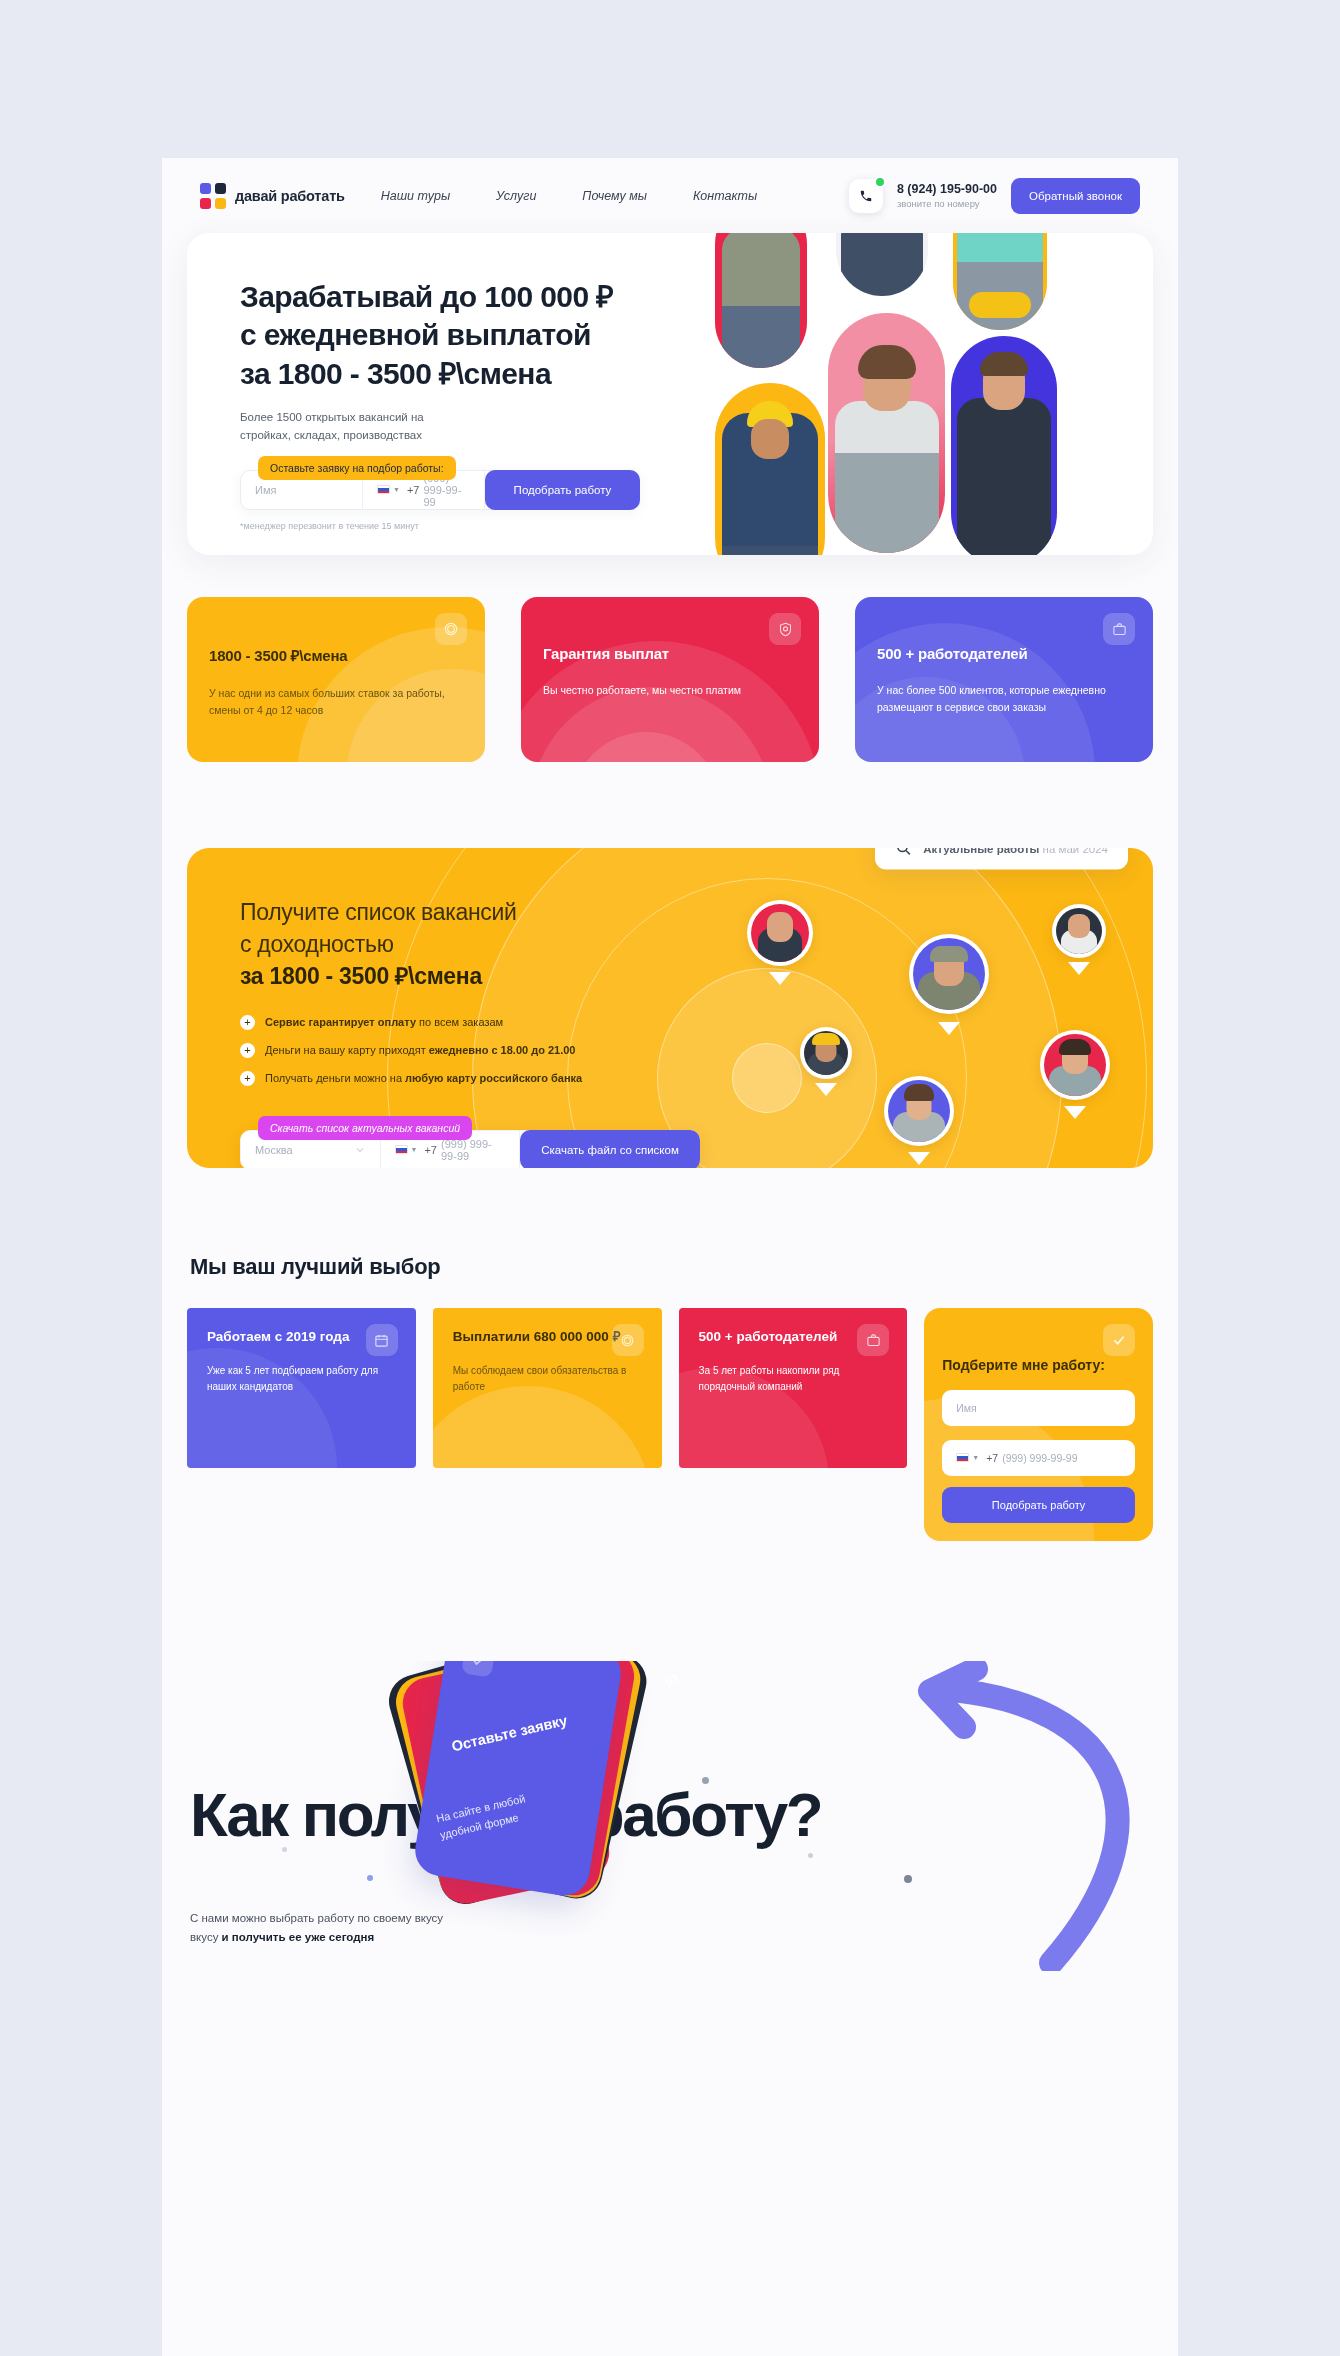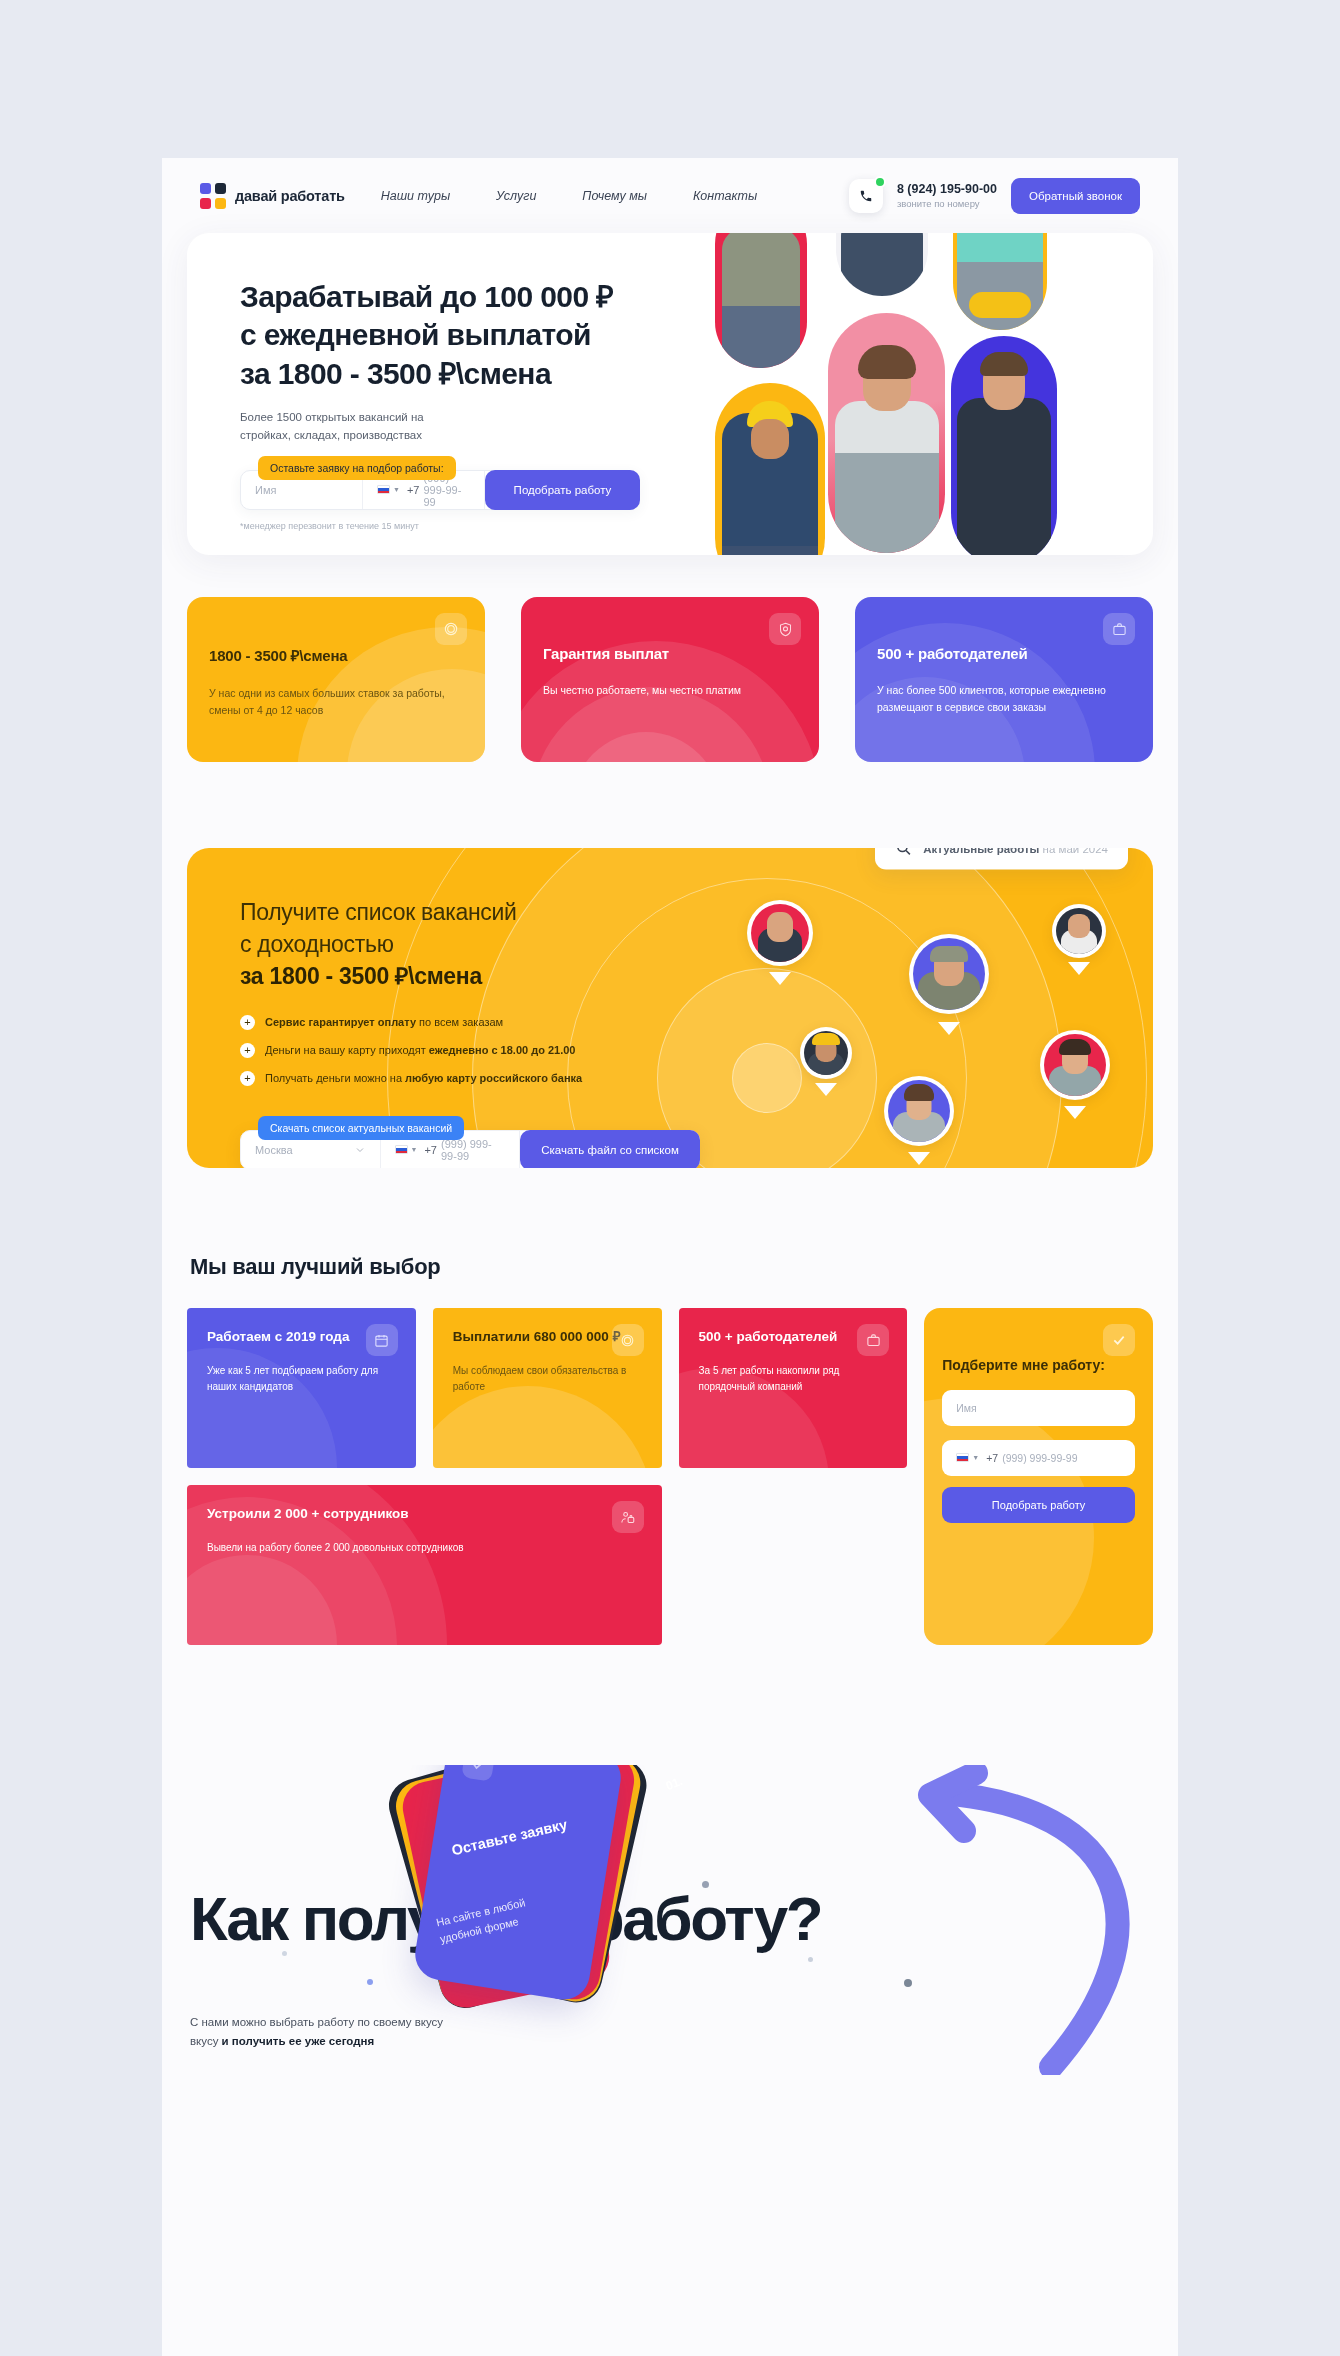--- a/index.html
+++ b/index.html
@@ -170,21 +170,21 @@
   .ysec-inner h2 .b { font-weight: 700; color: #2d2404; }
   .bullets { margin-top: 22px; }
   .bullets li { list-style: none; display: flex; align-items: center; gap: 10px; margin-bottom: 13px; }
   .bul-dot {
     flex: none; width: 15px; height: 15px; border-radius: 50%;
     background: #fff; color: #fcb712; font-size: 10px; line-height: 15px; text-align: center;
   }
   .bullets span { font-size: 11px; color: #413306; }
   .bullets b { font-weight: 700; }
   .ysec-form { position: relative; margin-top: 26px; width: 460px; }
-  .ysec-form .form-label { background: #3b82f6; color: #fff; }
+  .ysec-form .form-label { background: #d946ef; color: #fff; font-style: italic; }
   .ysec-form .form-row { box-shadow: 0 4px 16px rgba(120,80,0,0.12); border-color: #f0f1f5; margin-top: 44px; }
   .ysec-form .btn-primary { width: 180px; }
 
   .search-pill {
     position: absolute; right: 25px; top: 0; transform: translateY(-50%);
     background: #fff; border-radius: 11px; padding: 13px 20px;
     display: flex; align-items: center; gap: 11px;
     box-shadow: 0 6px 22px rgba(60,70,100,0.11); z-index: 20;
   }
   .search-pill .t { font-size: 11.5px; color: #b1b7c2; white-space: nowrap; }
@@ -595,35 +595,20 @@
       </div>
       <div class="sf-input">
         <span class="flag"></span>
         <span class="caret">▼</span>
         <span class="ph-pref">+7</span>
         <span>(999) 999-99-99</span>
       </div>
       <button class="sf-btn">Подобрать работу</button>
     </div>
 
-    <div class="bcard b-red" style="grid-column: span 2;">
-      <div class="arc" style="position:absolute;width:400px;height:400px;left:-140px;top:-40px;background:rgba(255,255,255,0.09);border-radius:50%;"></div>
-      <div class="arc" style="position:absolute;width:300px;height:300px;left:-90px;top:12px;background:rgba(255,255,255,0.08);border-radius:50%;"></div>
-      <div class="arc" style="position:absolute;width:180px;height:180px;left:-30px;top:70px;background:rgba(255,255,255,0.09);border-radius:50%;"></div>
-      <div class="card-ico" style="background:rgba(255,255,255,0.2);">
-        <svg width="15" height="15" viewBox="0 0 24 24" fill="none" stroke="#ffd9e0" stroke-width="1.7">
-            <circle cx="9" cy="7" r="3"></circle>
-            <path d="M3 20c0-3.3 2.7-6 6-6"></path>
-            <rect x="13" y="12" width="9" height="8" rx="1.5"></rect>
-            <path d="M16 12v-1.5a1.5 1.5 0 013 0V12"></path>
-          </svg>
-      </div>
-      <h4>Устроили 2 000 + сотрудников</h4>
-      <p>Вывели на работу более 2 000 довольных сотрудников</p>
-    </div>
   </section>
 
   <section class="how">
     <div class="speck" style="left:120px;top:186px;width:5px;height:5px;background:#cfd6e2;"></div>
     <div class="speck" style="left:205px;top:214px;width:6px;height:6px;background:#8c9ff0;"></div>
     <div class="speck" style="left:540px;top:116px;width:7px;height:7px;background:#97a1b3;"></div>
     <div class="speck" style="left:646px;top:192px;width:5px;height:5px;background:#c9d0dc;"></div>
     <div class="speck" style="left:742px;top:214px;width:8px;height:8px;background:#7b8797;"></div>
     <div class="speck" style="left:300px;top:104px;width:5px;height:5px;background:#cdd4e0;"></div>
 

